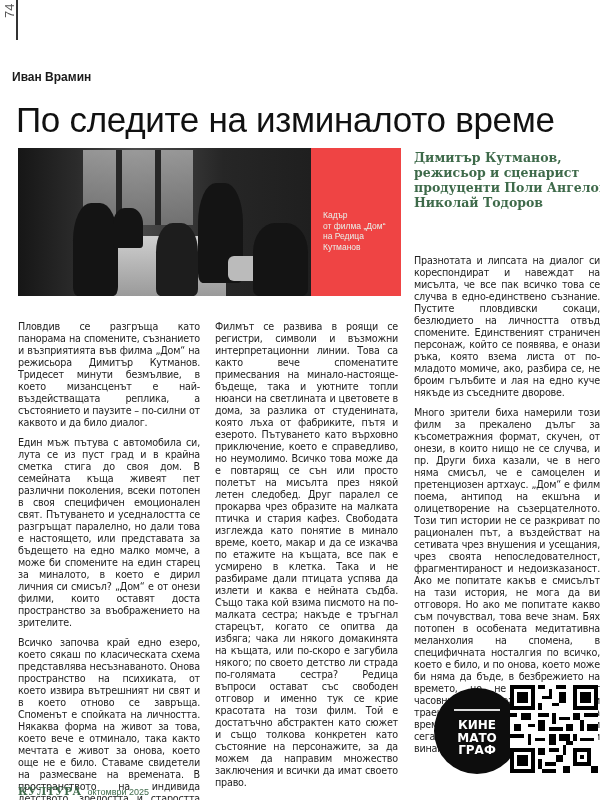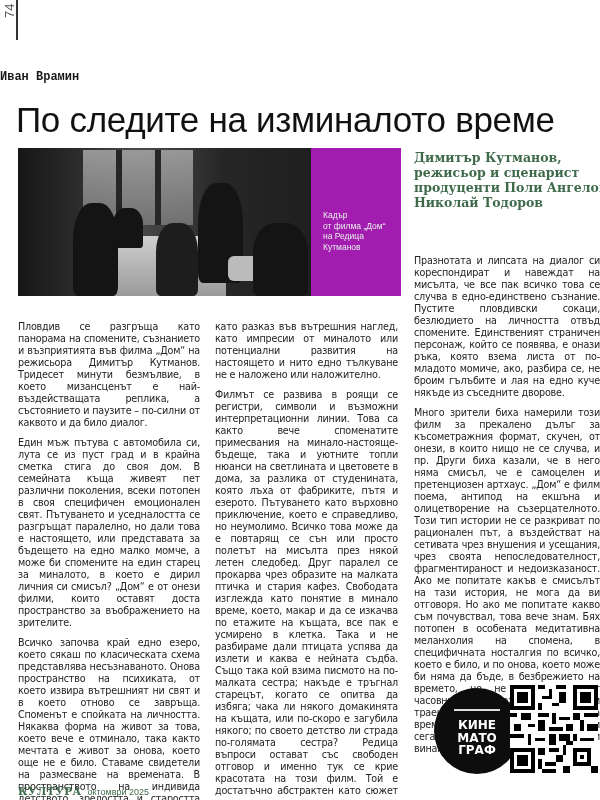--- a/index.html
+++ b/index.html
@@ -7,22 +7,22 @@
   body { position: relative; font-family: "DejaVu Sans", sans-serif; color: #1a1a1a; }
 
   .page-number {
     position: absolute; left: 2px; top: 18px;
     font-family: "Liberation Sans", sans-serif; font-size: 13px; color: #555;
     transform: rotate(-90deg); transform-origin: left top;
   }
   .page-rule { position: absolute; left: 16px; top: 0; width: 2px; height: 40px; background: #333; }
 
   .author {
-    position: absolute; left: 0; top: 70px;
-    font-family: Liberation Mono, monospace; font-size: 12px; font-weight: bold; color: #1a1a1a;
+    position: absolute; left: 12px; top: 70px;
+    font-family: Liberation Sans, sans-serif; font-size: 12px; font-weight: bold; color: #1a1a1a;
   }
   .headline {
     position: absolute; left: 16px; top: 88px; width: 584px;
     font-family: "Liberation Sans", sans-serif; font-size: 35px; font-weight: normal;
     color: #111; white-space: nowrap; letter-spacing: -0.3px; margin-top: 12px;
   }
 
   .photo-block { position: absolute; left: 18px; top: 148px; width: 383px; height: 148px; display: flex; }
   .photo {
     width: 293px; height: 148px; position: relative; overflow: hidden;
@@ -33,21 +33,21 @@
   .photo .window::after { content:""; position:absolute; left:72px; top:0; width:6px; height:100%; background:#222; }
   .photo .table { position: absolute; left: 88px; top: 88px; width: 120px; height: 60px; background: linear-gradient(180deg,#cfcfcf,#9a9a9a); border-radius: 4px 4px 0 0; }
   .photo .fig { position: absolute; background: #141414; border-radius: 40% 40% 10% 10%; }
   .photo .f1 { left: 55px; top: 55px; width: 45px; height: 93px; }
   .photo .f2 { left: 95px; top: 60px; width: 30px; height: 40px; }
   .photo .f3 { left: 138px; top: 75px; width: 42px; height: 73px; background:#1d1d1d; }
   .photo .f4 { left: 180px; top: 35px; width: 45px; height: 100px; }
   .photo .f5 { left: 235px; top: 75px; width: 55px; height: 73px; }
   .photo .skirt { position:absolute; left: 210px; top: 108px; width: 45px; height: 25px; background:#bbb; border-radius: 6px; }
   .caption {
-    width: 90px; height: 148px; background: #a21caf; color: #e8efe9;
+    width: 90px; height: 148px; background: #ef4444; color: #e8efe9;
     font-family: "Liberation Sans", sans-serif; font-size: 8.5px; line-height: 10.5px; padding: 62px 0 0 12px;
   }
   .caption span { display: block; }
 
   .film-credits {
     position: absolute; left: 414px; top: 150px; width: 186px;
     font-family: "DejaVu Serif", serif; font-size: 12.5px; font-weight: bold; color: #3e6a4a;
     line-height: 15px;
   }
   .film-credits span { display: block; white-space: nowrap; }
@@ -114,21 +114,20 @@
   <span>Николай Тодоров</span>
 </div>
 
 <div class="col col-1" lang="bg">
   <p>Пловдив се разгръща като панорама на спомените, съзнанието и възприятията във филма „Дом“ на режисьора Димитър Кутманов. Тридесет минути безмълвие, в което мизансценът е най-въздействащата реплика, а състоянието и паузите – по-силни от каквото и да било диалог.</p>
   <p>Един мъж пътува с автомобила си, лута се из пуст град и в крайна сметка стига до своя дом. В семейната къща живеят пет различни поколения, всеки потопен в своя специфичен емоционален свят. Пътуването и уседналостта се разгръщат паралелно, но дали това е настоящето, или представата за бъдещето на едно малко момче, а може би спомените на един старец за миналото, в което е дирил личния си смисъл? „Дом“ е от онези филми, които оставят доста пространство за въображението на зрителите.</p>
   <p>Всичко започва край едно езеро, което сякаш по класическата схема представлява несъзнаваното. Онова пространство на психиката, от което извира вътрешният ни свят и в което отново се завръща. Споменът е спойката на личността. Някаква форма на живот за това, което вече е отминало, така както мечтата е живот за онова, което още не е било. Ставаме свидетели на размесване на времената. В пространството на индивида детството, зрелостта и старостта пребивават едновременно, а хронологията е по-скоро изискване на сюжета, на разбирането ни за една история. „Дом“ е представен</p>
 </div>
 
 <div class="col col-2" lang="bg">
-  <p>като разказ във вътрешния наглед, като импресии от миналото или потенциални развития на настоящето и нито едно тълкуване не е наложено или наложително.</p>
   <p>Филмът се развива в роящи се регистри, символи и възможни интерпретационни линии. Това са както вече споменатите примесвания на минало-настояще-бъдеще, така и уютните топли нюанси на светлината и цветовете в дома, за разлика от студенината, която лъха от фабриките, пътя и езерото. Пътуването като върховно приключение, което е справедливо, но неумолимо. Всичко това може да е повтарящ се сън или просто полетът на мисълта през някой летен следобед. Друг паралел се прокарва чрез образите на малката птичка и стария кафез. Свободата изглежда като понятие в минало време, което, макар и да се изкачва по етажите на къщата, все пак е усмирено в клетка. Така и не разбираме дали птицата успява да излети и каква е нейната съдба. Също така кой взима писмото на по-малката сестра; накъде е тръгнал старецът, когато се опитва да избяга; чака ли някого домакинята на къщата, или по-скоро е загубила някого; по своето детство ли страда по-голямата сестра? Редица въпроси остават със свободен отговор и именно тук се крие красотата на този филм. Той е достатъчно абстрактен като сюжет и също толкова конкретен като състояние на персонажите, за да можем да направим множество заключения и всички да имат своето право.</p>
 </div>
 
 <div class="col col-3" lang="bg">
   <p>Празнотата и липсата на диалог си кореспондират и навеждат на мисълта, че все пак всичко това се случва в едно-единствено съзнание. Пустите пловдивски сокаци, безлюдието на личността отвъд спомените. Единственият страничен персонаж, който се появява, е онази ръка, която взема листа от по-младото момиче, ако, разбира се, не броим гълъбите и лая на едно куче някъде из съседните дворове.</p>
   <p>Много зрители биха намерили този филм за прекалено дълъг за късометражния формат, скучен, от онези, в които нищо не се случва, и пр. Други биха казали, че в него няма смисъл, че е самоцелен и претенциозен артхаус. „Дом“ е филм поема, антипод на екшъна и олицетворение на съзерцателното. Този тип истории не се разкриват по рационален път, а въздействат на сетивата чрез внушения и усещания, чрез своята непоследователност, фрагментираност и недоизказаност. Ако ме попитате какъв е смисълът на тази история, не мога да ви отговоря. Но ако ме попитате какво съм почувствал, това вече знам. Бях потопен в особената медитативна меланхолия на спомена, в специфичната носталгия по всичко, което е било, и по онова, което може би няма да бъде, в безбрежието на времето, но не отмереното от часовника, а протежението, потока и траенето на съзнанието, онова време, което е единствено тук и сега, а по този начин – навсякъде и винаги.</p>
 </div>
 
 <div class="logo-kinematograf">
   <span>КИНЕ</span>

